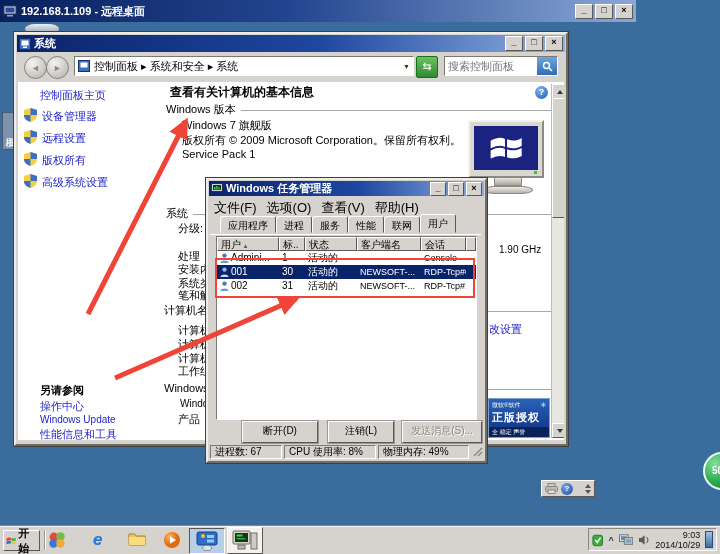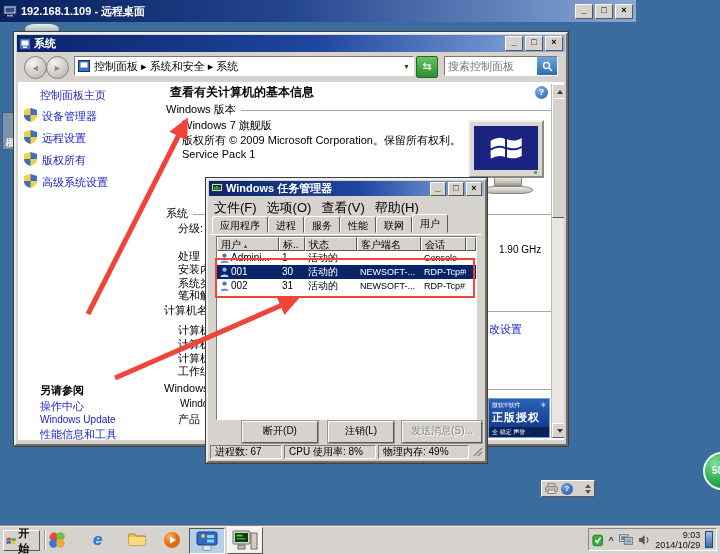--- a/index.html
+++ b/index.html
@@ -266,21 +266,21 @@
     </span>
   </div>
 
   <div class="abs" style="left:2px;top:17px;display:flex;padding:2px 4px;">
     <span class="menuitem">文件(F)</span>
     <span class="menuitem">选项(O)</span>
     <span class="menuitem">查看(V)</span>
     <span class="menuitem">帮助(H)</span>
   </div>
 
-  <div class="abs" style="left:4px;top:36px;display:flex;">
+  <div class="abs" style="left:12px;top:36px;display:flex;">
     <span class="tab">应用程序</span>
     <span class="tab">进程</span>
     <span class="tab">服务</span>
     <span class="tab">性能</span>
     <span class="tab">联网</span>
     <span class="tab active">用户</span>
   </div>
   <div class="abs" style="left:2px;top:54px;width:271px;height:1px;background:#fff;"></div>
 
   <div class="abs sunk" style="left:8px;top:56px;width:259px;height:182px;overflow:hidden;">

